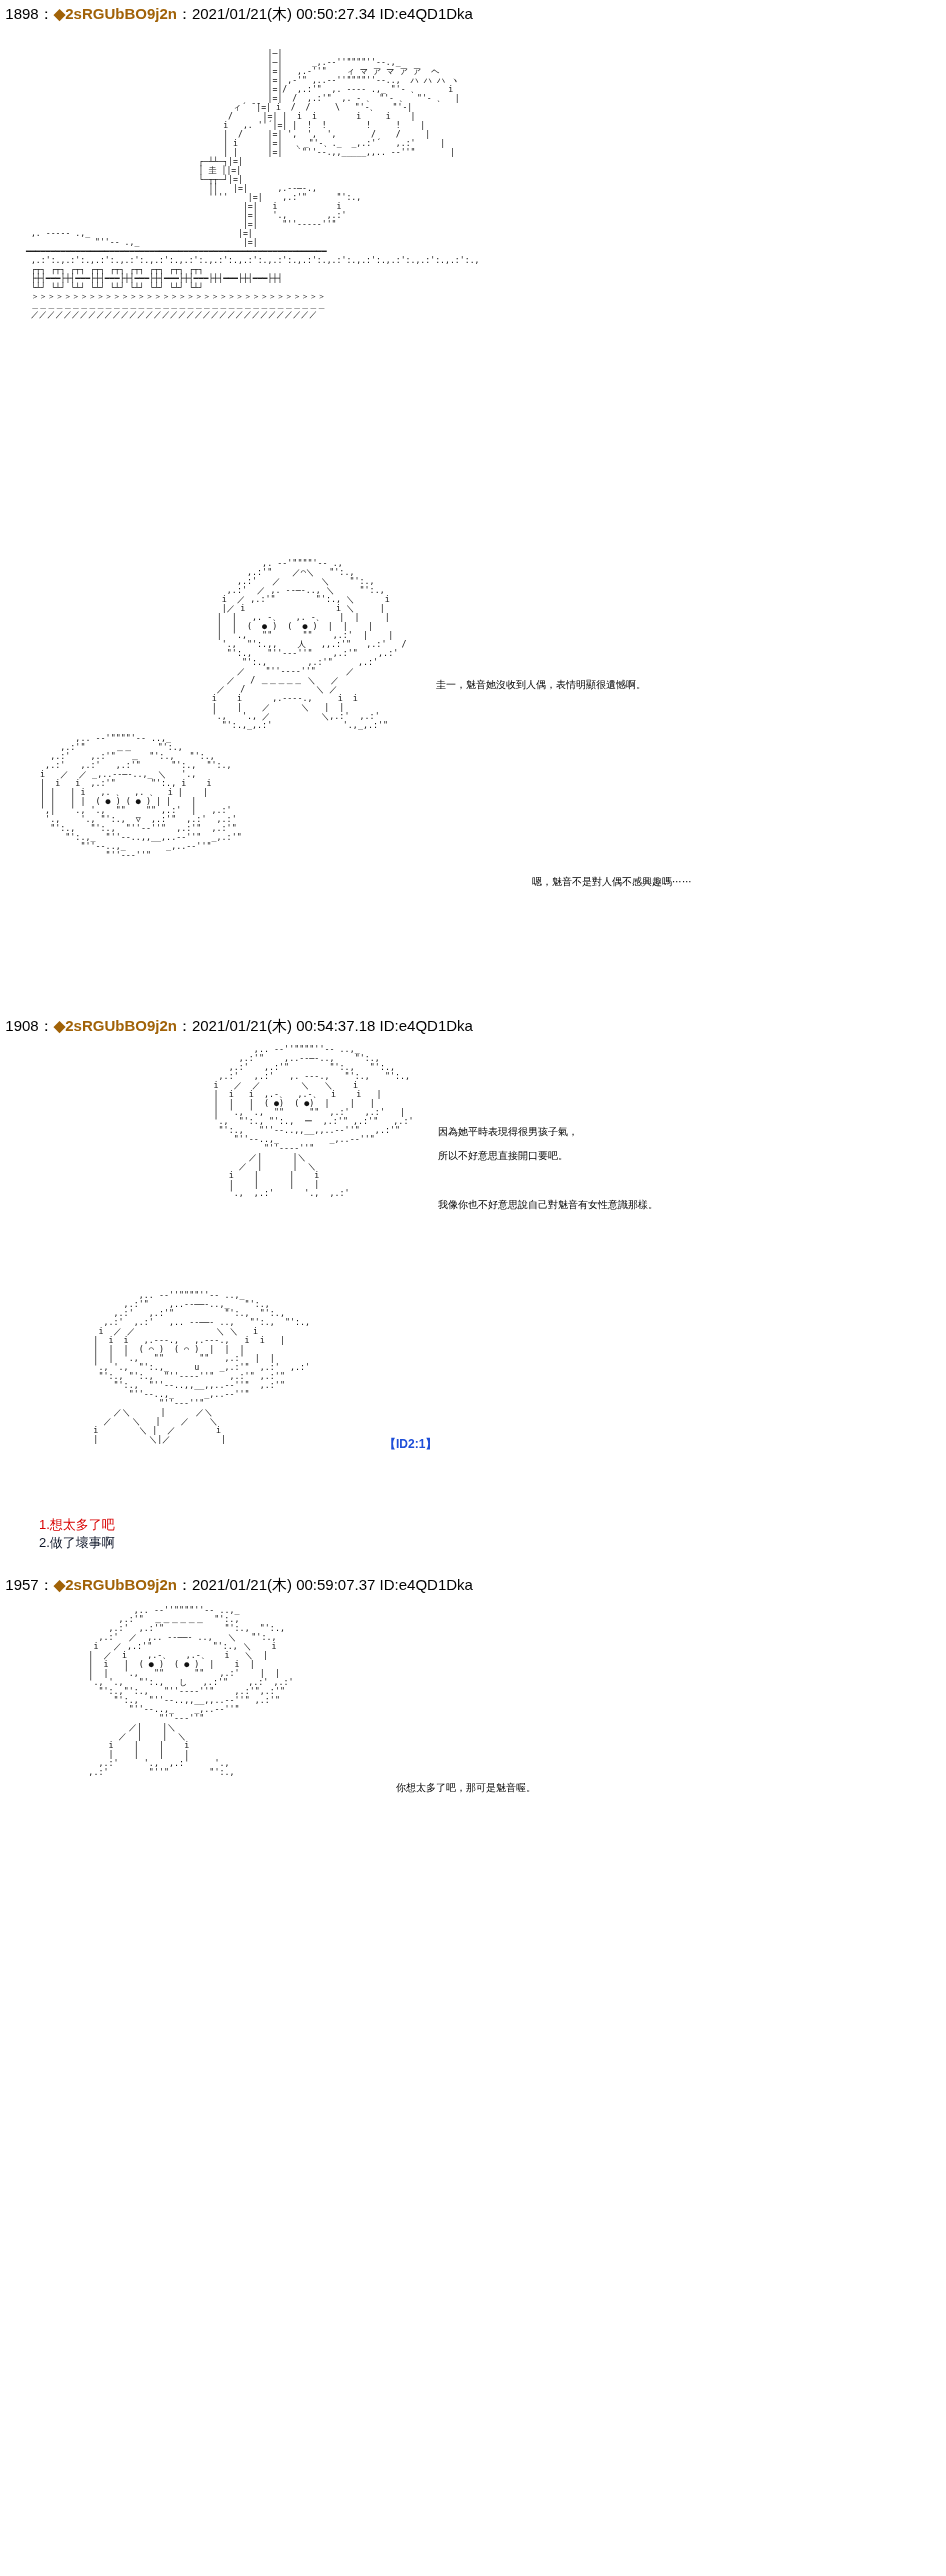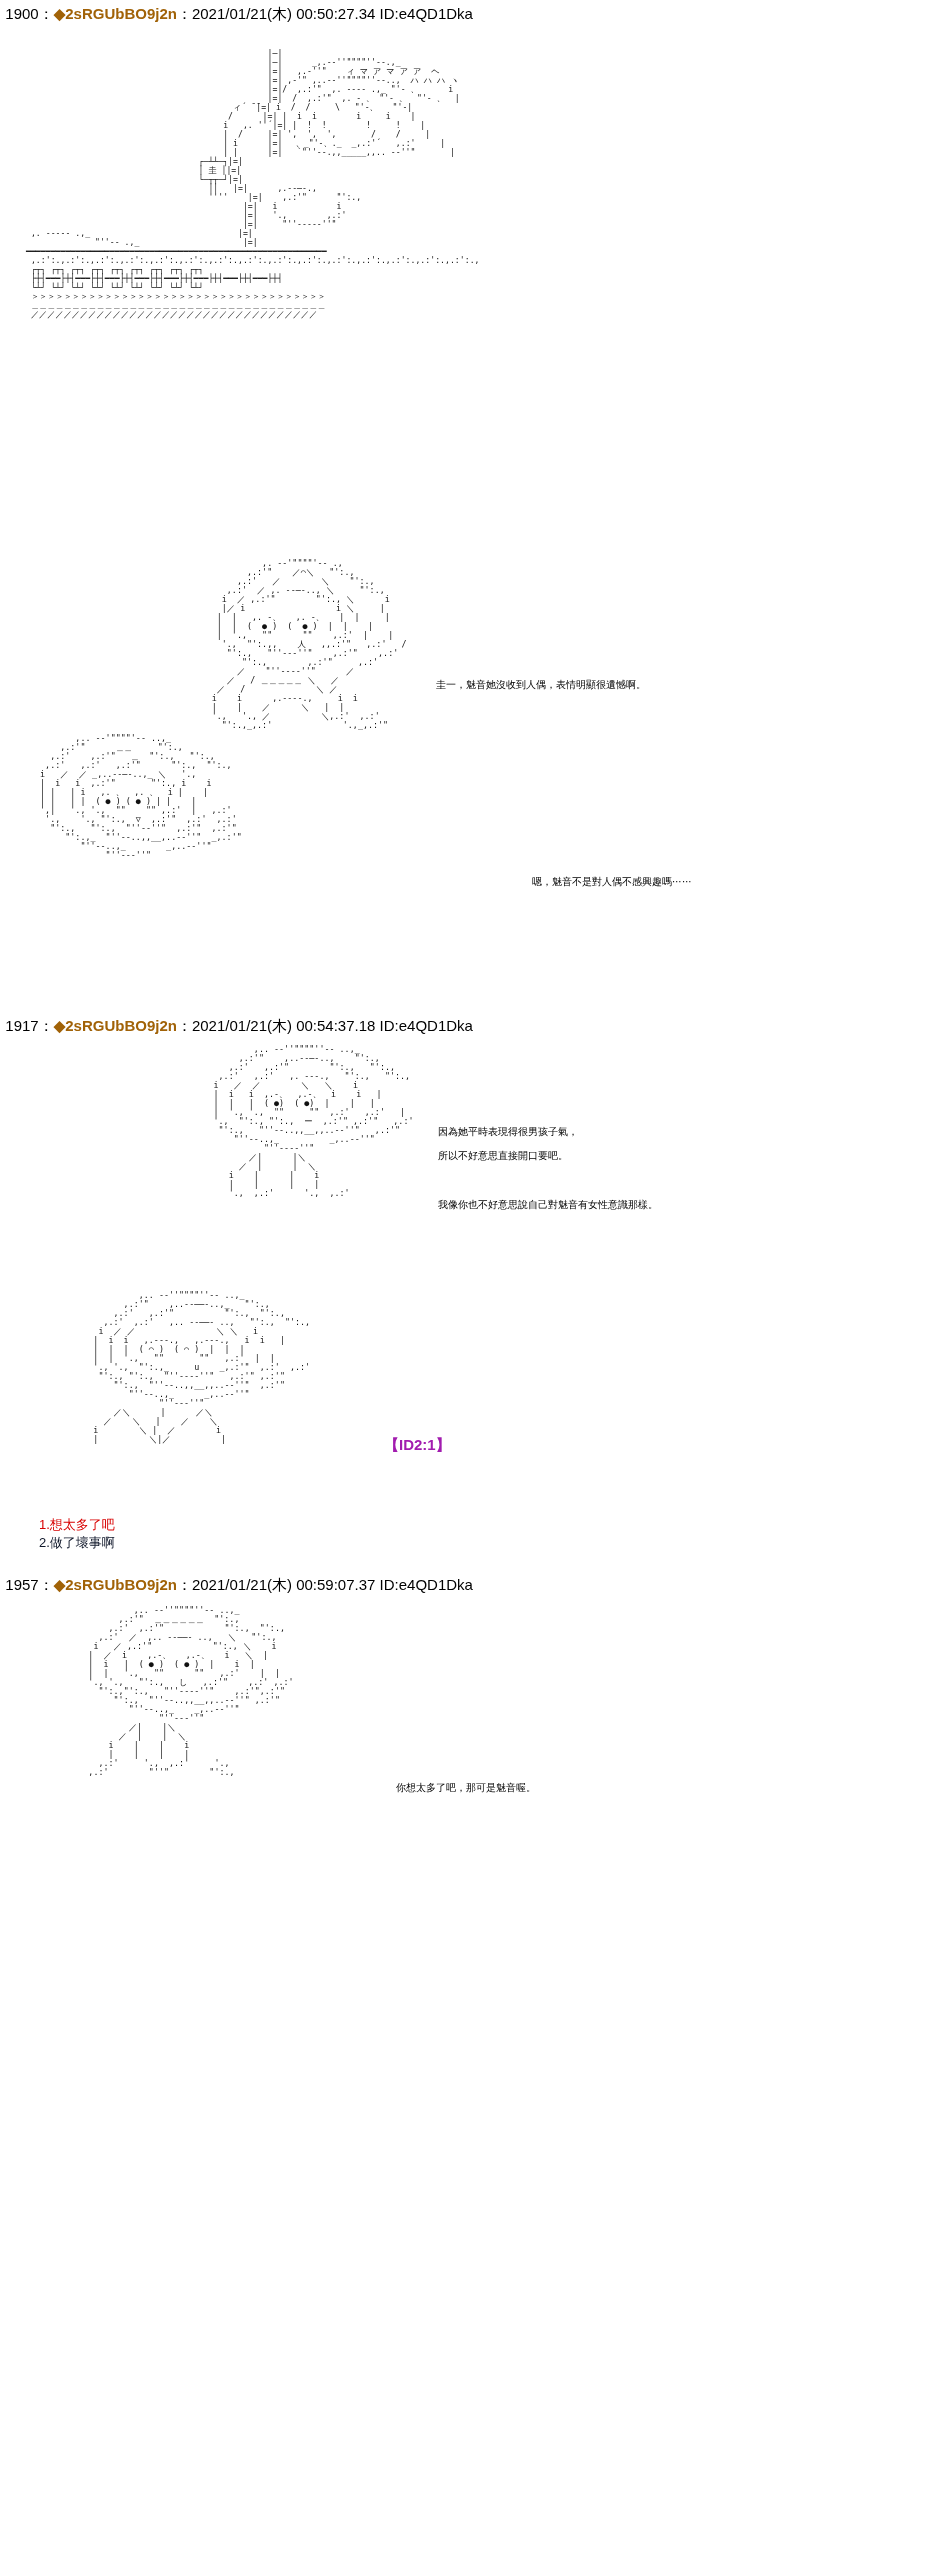--- a/index.html
+++ b/index.html
@@ -53,42 +53,42 @@
     font-family: "Liberation Sans", "DejaVu Sans", sans-serif;
     font-size: 10px;
     line-height: 23px;
     color: #000;
     white-space: pre-line;
   }
 
   .tag {
     position: absolute;
     font-family: "Liberation Sans", sans-serif;
-    font-size: 15px;
+    font-size: 12px;
     font-weight: bold;
-    color: #a21caf;
+    color: #1d4ed8;
   }
 
   .choices {
     font-size: 13px;
     line-height: 18.4px;
     padding-left: 39px;
   }
   .choice-1 { color: #d80000; }
   .choice-2 { color: #0f172a; }
 
   .block { position: relative; }
 </style>
 </head>
 <body>
 
 <div class="page">
 
   <div class="post-head">
-    <span class="num">1900</span><span class="meta">：</span><span class="name"><span>◆</span><span>2sRGUbBO9j2n</span></span><span class="meta">：</span><span class="meta">2021/01/21(木) 00:50:27.34 ID:e4QD1Dka</span>
+    <span class="num">1898</span><span class="meta">：</span><span class="name"><span>◆</span><span>2sRGUbBO9j2n</span></span><span class="meta">：</span><span class="meta">2021/01/21(木) 00:50:27.34 ID:e4QD1Dka</span>
   </div>
 
   <div class="block" style="height:548px;">
     <pre class="aa" style="position:absolute;left:26px;top:24.5px;font-size:8.2px;line-height:9px;">                                                 |─|
                                                  |─|      _,.-‐''""""''‐-.,_
                                                  |=|   ,.-''"    ィ マ ア マ ア ア  ヘ
                                                  |=| ,-'" ,..-‐''""""''‐-..,  ハ ハ ハ ヽ
                                                  |=|/  ,.:'"  ,. -‐‐- .,_ "'‐ 、      i
                                                  |=|  /  ,.:'"  ,. - 、 "'‐ 、  "'‐ 、  |
                                           ィ´ ̄ ̄|=| i  /  /     \   "'‐、   "'‐|
@@ -152,21 +152,21 @@
  ',|   '., '.,  ""    "" ,.:'  |   ,.:'
   '.,    '., "':.,  ▽  ,.:'"  ,.:'  ,.:'
    "':.,   "':.,  "''‐‐''"  ,.:'"  ,.:'"
       "':.,_  "''‐-..,,__,..-‐''"  _,.:'"
          "''‐-..,_        _,..-‐''"
               "''‐-‐''"</pre>
     <div class="speech" style="left:289px;top:88px;width:403px;text-align:right;">嗯，魅音不是對人偶不感興趣嗎⋯⋯</div>
   </div>
 
   <div class="post-head" style="margin-top:46px;">
-    <span class="num">1917</span><span class="meta">：</span><span class="name"><span>◆</span><span>2sRGUbBO9j2n</span></span><span class="meta">：</span><span class="meta">2021/01/21(木) 00:54:37.18 ID:e4QD1Dka</span>
+    <span class="num">1908</span><span class="meta">：</span><span class="name"><span>◆</span><span>2sRGUbBO9j2n</span></span><span class="meta">：</span><span class="meta">2021/01/21(木) 00:54:37.18 ID:e4QD1Dka</span>
   </div>
 
   <div class="block" style="height:254px;">
     <pre class="aa" style="position:absolute;left:153px;top:8.8px;font-size:8.4px;line-height:9px;">                    ,.. -‐''""""''‐- ..,_
                  ,.:'"    ,..-‐─-..,    "':.,
                ,.:'   ,.:'"        "':.,   "':.,
              ,.:'   ,.:'   ,. -‐-.,   "':.,   "':.,
             i   ／  ／        ＼   ＼    i
             |  i   i  ,.-、  ,.-、  i    i   |
             |  |   |  ( ●)  ( ●)  |    |   |

